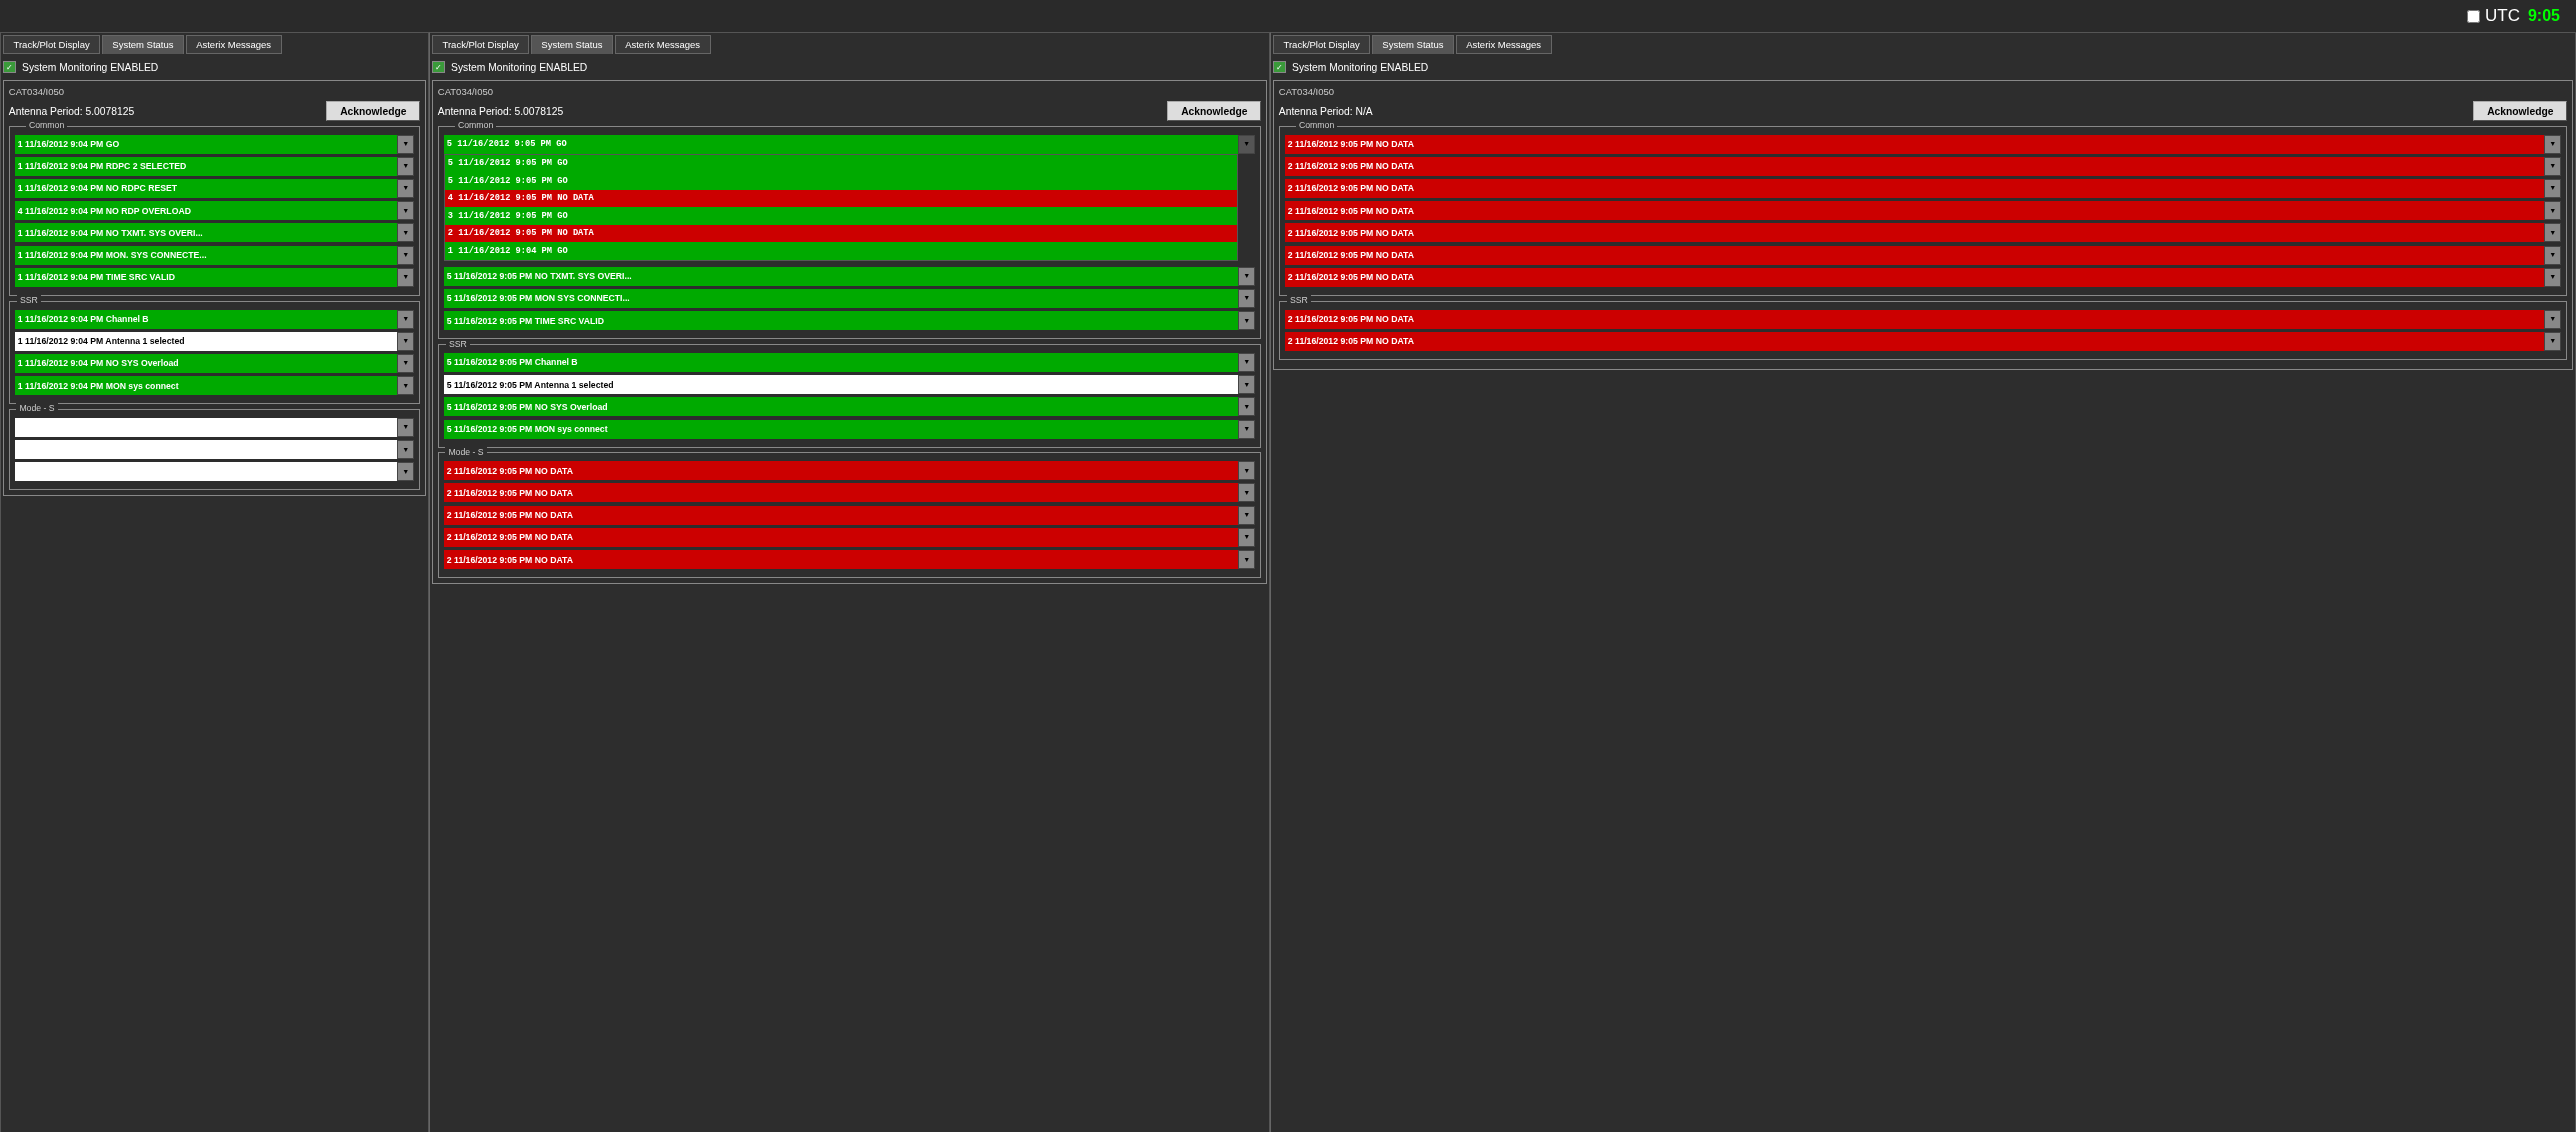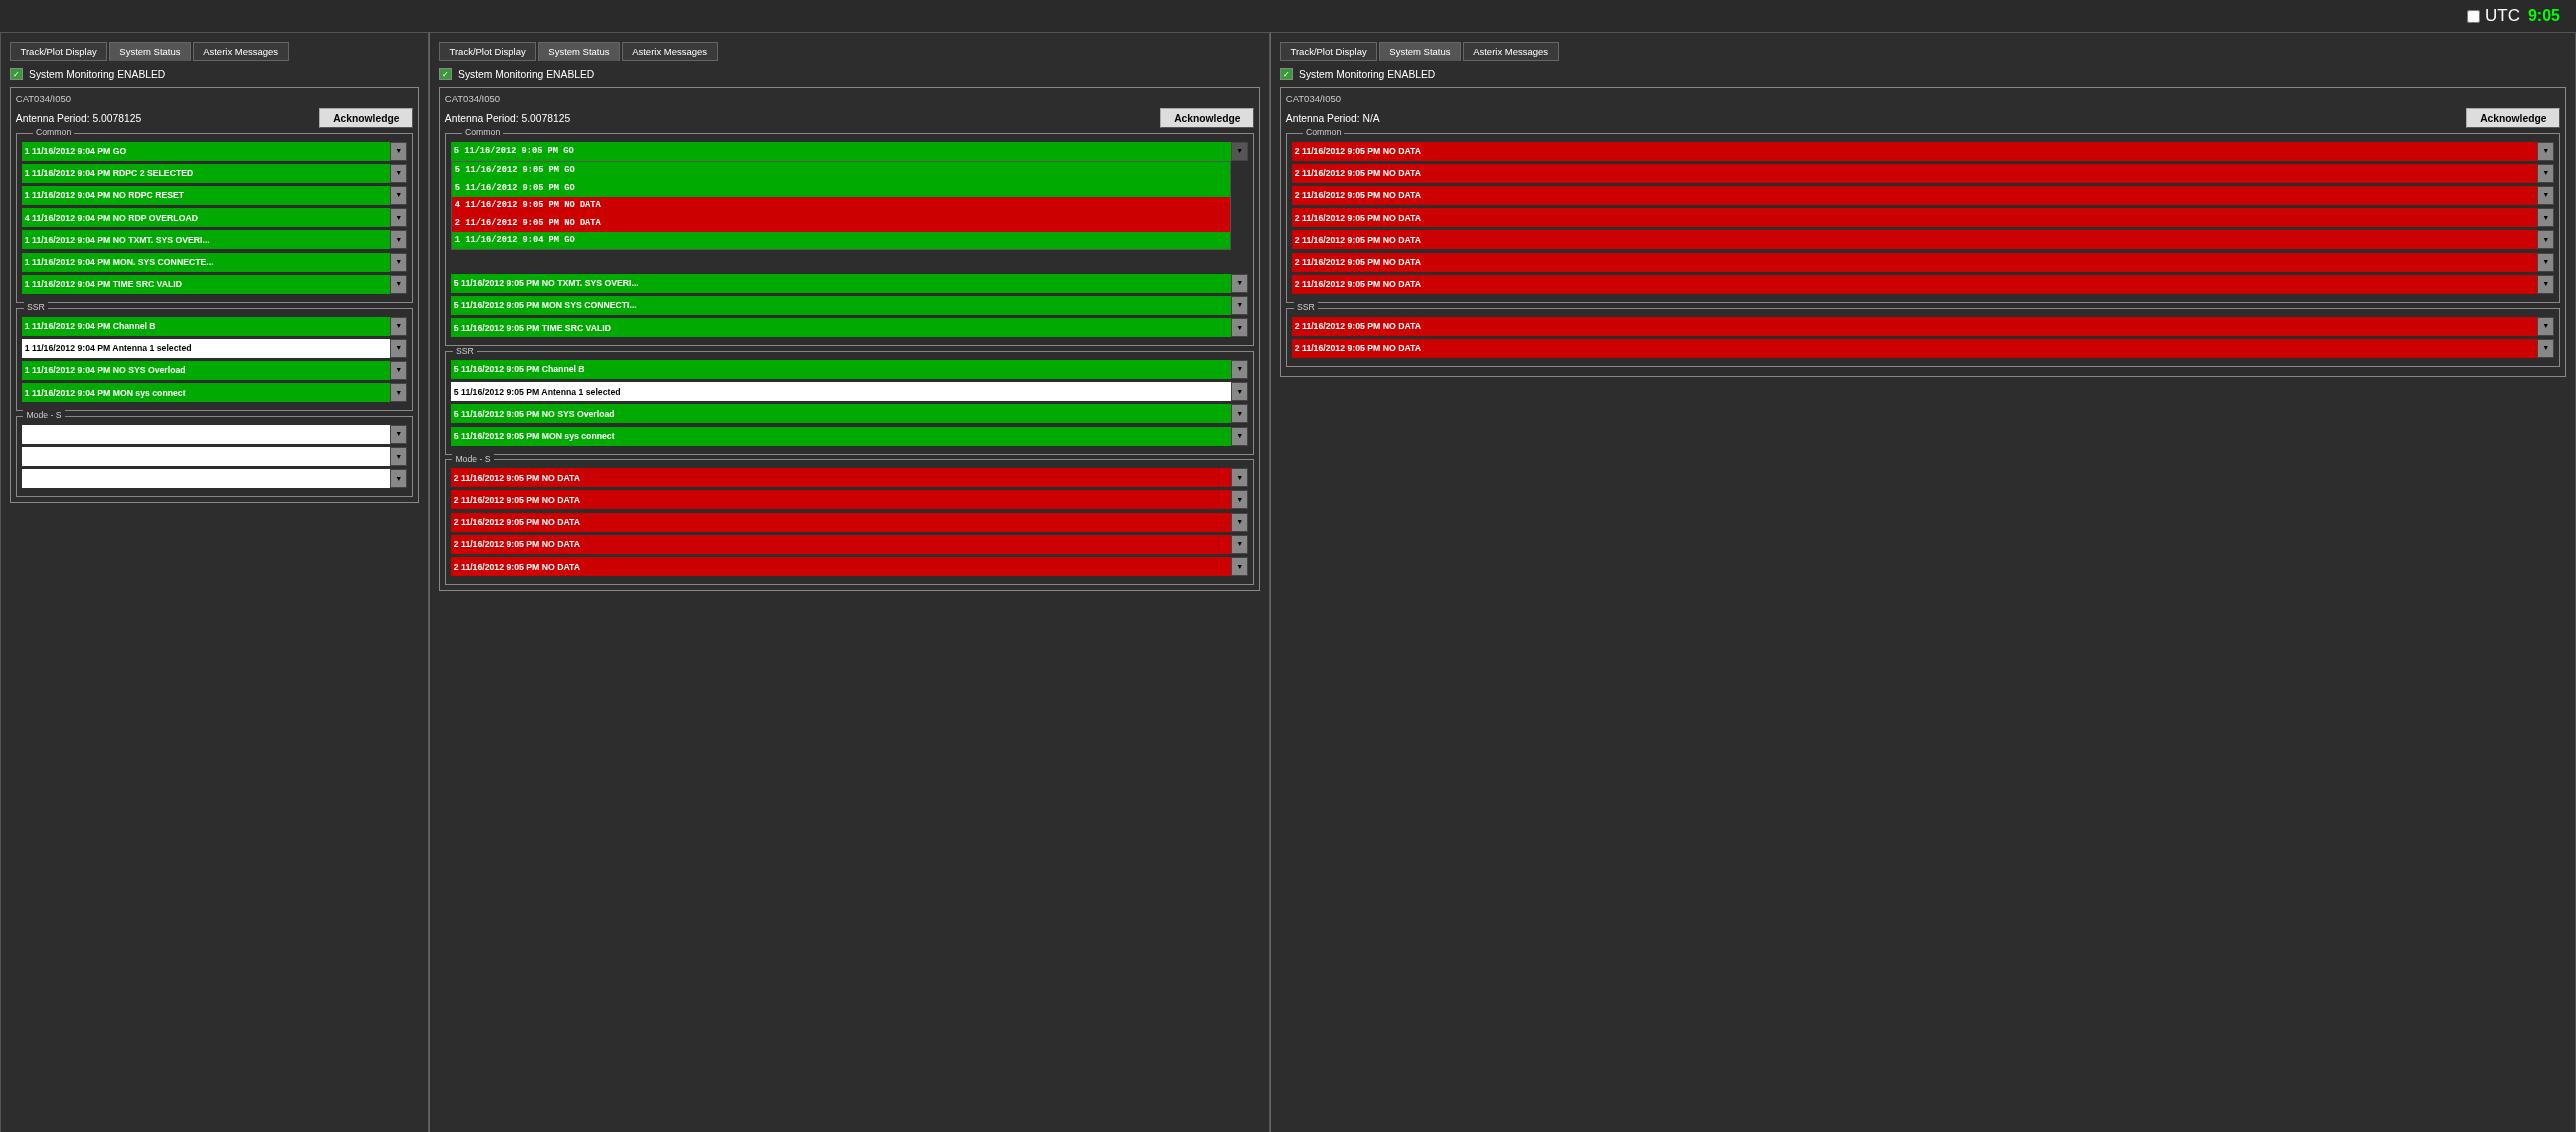--- a/index.html
+++ b/index.html
@@ -44,21 +44,21 @@
       display: flex;
       flex: 1;
       gap: 0;
     }
 
     .panel {
       background: #2d2d2d;
       border: 0.8px solid #555;
       display: flex;
       flex-direction: column;
-      padding: 9px;
+      padding: 2px;
     }
 
     .panel-left {
       width: 429px;
       flex-shrink: 0;
     }
 
     .panel-middle {
       width: 841px;
       flex-shrink: 0;
@@ -368,20 +368,21 @@
         <div class="dropdown-open-overlay" style="position:relative;margin-bottom:3.2px;">
           <div class="dropdown-display" style="margin-bottom:0;">
             <div class="dd-text status-green">5 11/16/2012 9:05 PM GO</div>
             <div class="dd-arrow" style="background:#555;">▼</div>
           </div>
 
           <div style="position:absolute;top:19px;left:0;right:17.5px;background:#111;border:0.8px solid #555;z-index:10;">
             <div class="dol-item dol-green">5 11/16/2012 9:05 PM GO</div>
             <div class="dol-item dol-green">5 11/16/2012 9:05 PM GO</div>
             <div class="dol-item dol-red">4 11/16/2012 9:05 PM NO DATA</div>
+            <div class="dol-item dol-green">3 11/16/2012 9:05 PM GO</div>
             <div class="dol-item dol-red">2 11/16/2012 9:05 PM NO DATA</div>
             <div class="dol-item dol-green">1 11/16/2012 9:04 PM GO</div>
           </div>
         </div>
 
         <div style="height:110px;"></div>
         <div class="dropdown-display">
           <div class="dd-text status-green">5 11/16/2012 9:05 PM NO TXMT. SYS OVERI...</div>
           <div class="dd-arrow">▼</div>
         </div>

